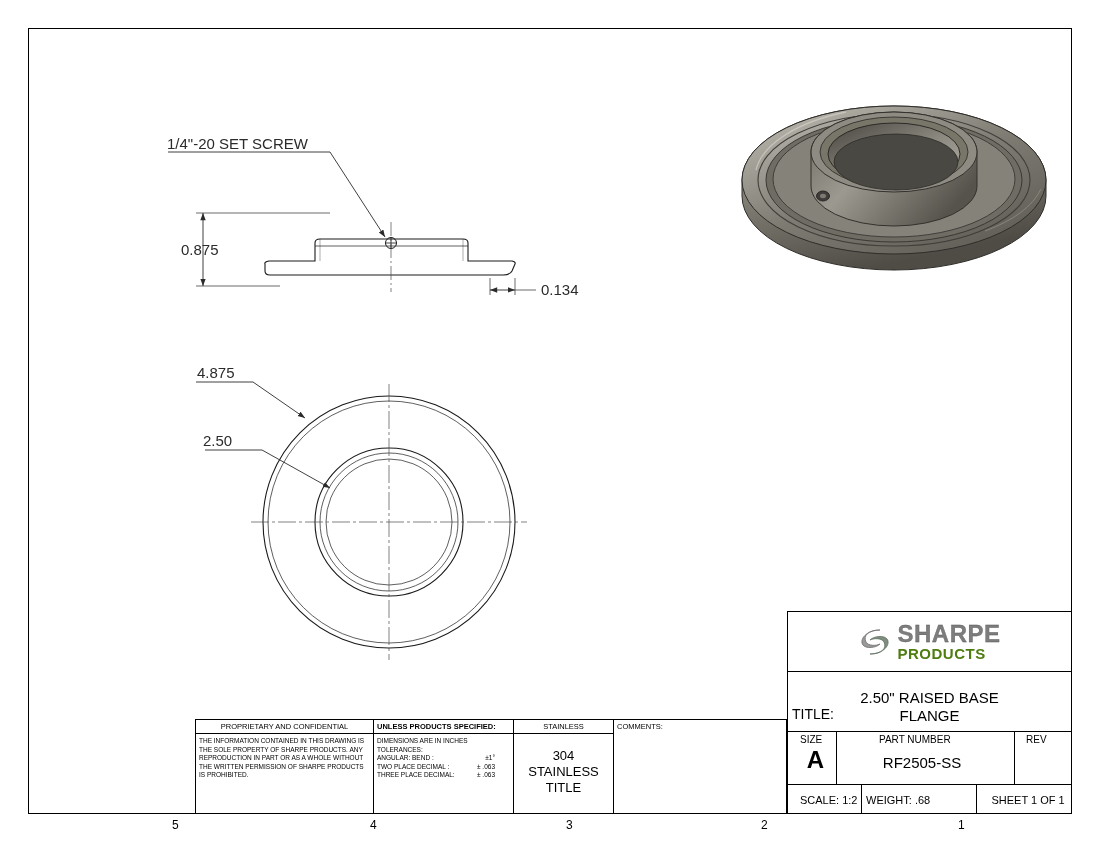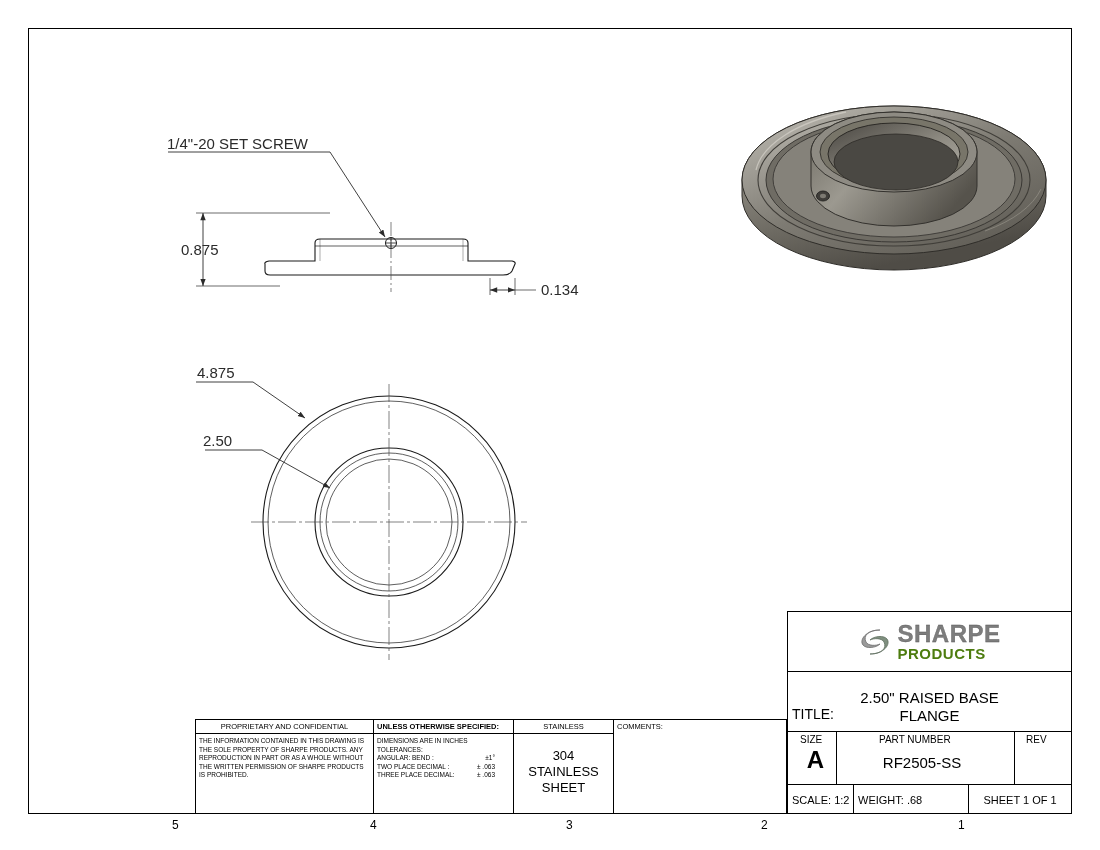--- a/index.html
+++ b/index.html
@@ -176,21 +176,21 @@
     height: 100%;
     box-sizing: border-box;
   }
   .tb-rev-label {
     position: absolute;
     left: 11px; top: 2px;
     font-size: 10px;
   }
   .tb-bottom-row {
     position: absolute;
-    left: 0; top: 173px;
+    left: 8px; top: 173px;
     width: 100%;
     height: 29px;
     display: flex;
     align-items: flex-start;
     box-sizing: border-box;
   }
   .tb-bot-cell {
     height: 100%;
     display: flex;
     align-items: center;
@@ -419,21 +419,21 @@
   <div class="zone-num" style="left:958px; top:818px;">1</div>
 
   <div class="notesblock">
 
     <div class="nb-col col1">
       <div class="nb-col-head">PROPRIETARY AND CONFIDENTIAL</div>
       <div class="nb-body">THE INFORMATION CONTAINED IN THIS DRAWING IS THE SOLE PROPERTY OF SHARPE PRODUCTS.  ANY REPRODUCTION IN PART OR AS A WHOLE WITHOUT THE WRITTEN PERMISSION OF SHARPE PRODUCTS IS PROHIBITED.</div>
     </div>
 
     <div class="nb-col col2">
-      <div class="nb-col-head nb-head-left">UNLESS OTHERWISE SPECIFIED:</div>
+      <div class="nb-col-head nb-head-left">UNLESS PRODUCTS SPECIFIED:</div>
       <div class="nb-body">
         <div>DIMENSIONS ARE IN INCHES</div>
         <div>TOLERANCES:</div>
         <div class="tol-line">
           <span>ANGULAR: BEND :</span>
           <span>±1°</span>
         </div>
         <div class="tol-line">
           <span>TWO PLACE DECIMAL :</span>
           <span>± .063</span>
@@ -443,21 +443,21 @@
           <span>± .063</span>
         </div>
       </div>
     </div>
 
     <div class="nb-col col3">
       <div class="nb-col-head">STAINLESS</div>
       <div class="mat-val">
         <div>304</div>
         <div>STAINLESS</div>
-        <div>SHEET</div>
+        <div>TITLE</div>
       </div>
     </div>
 
     <div class="nb-col col4">
       <div class="nb-col-head nb-head-left" style="border-bottom:none; font-weight:normal;">COMMENTS:</div>
     </div>
   </div>
 
   <div class="titleblock">
 

